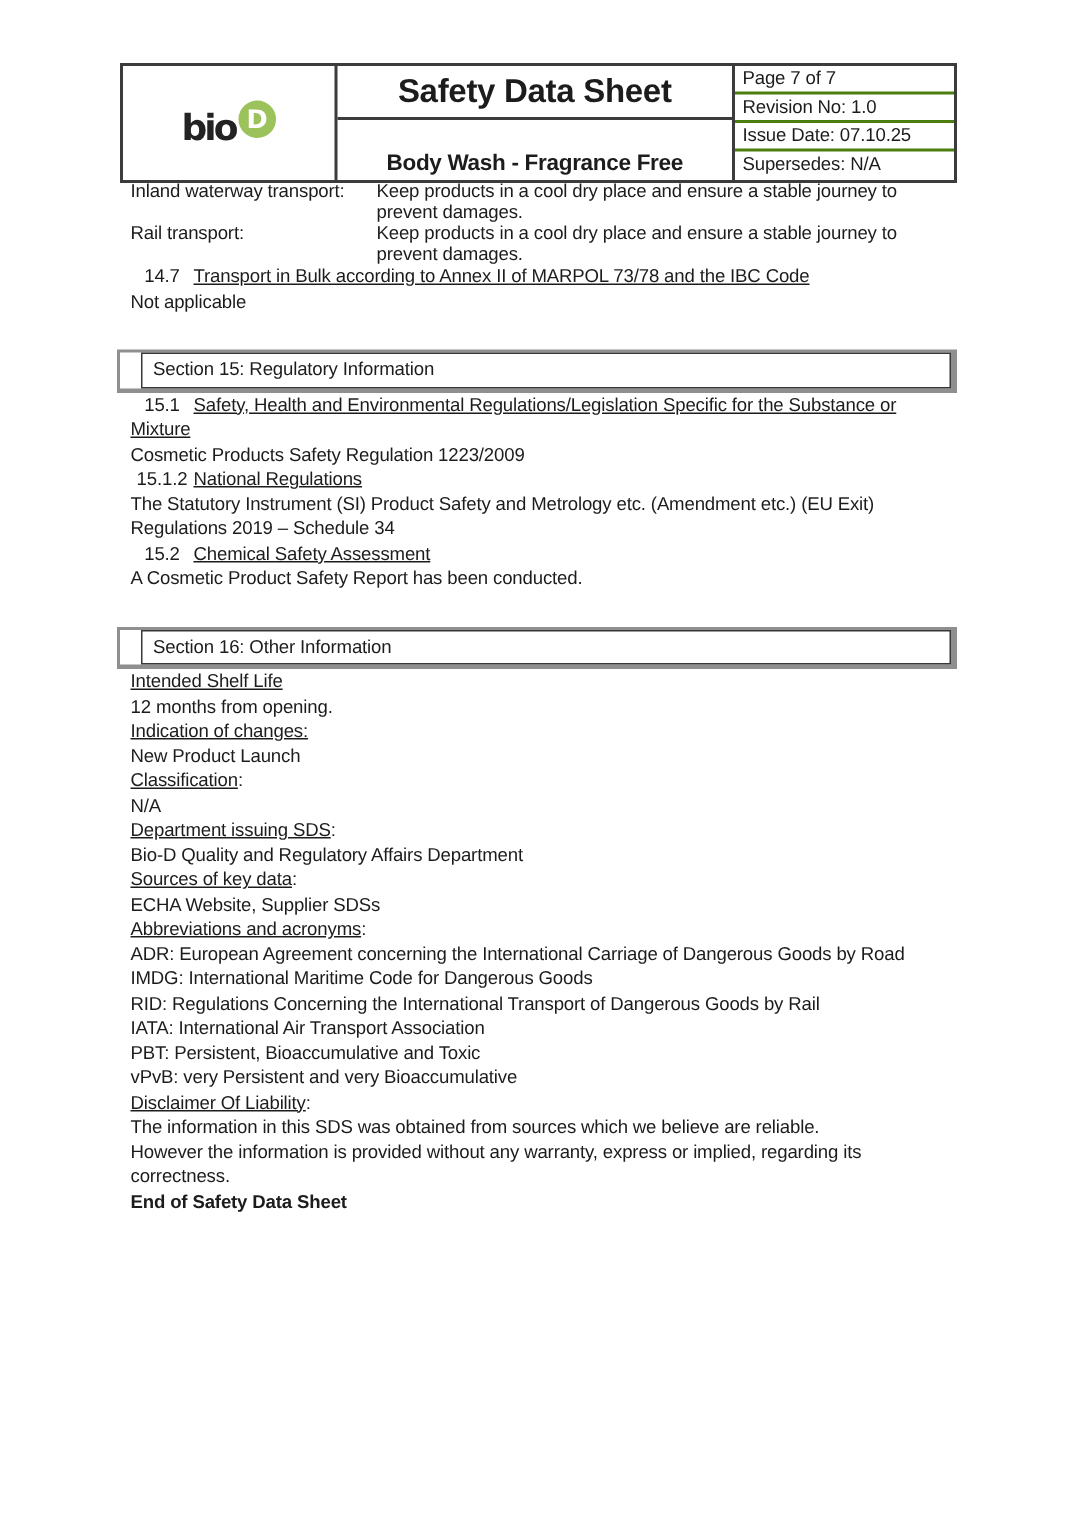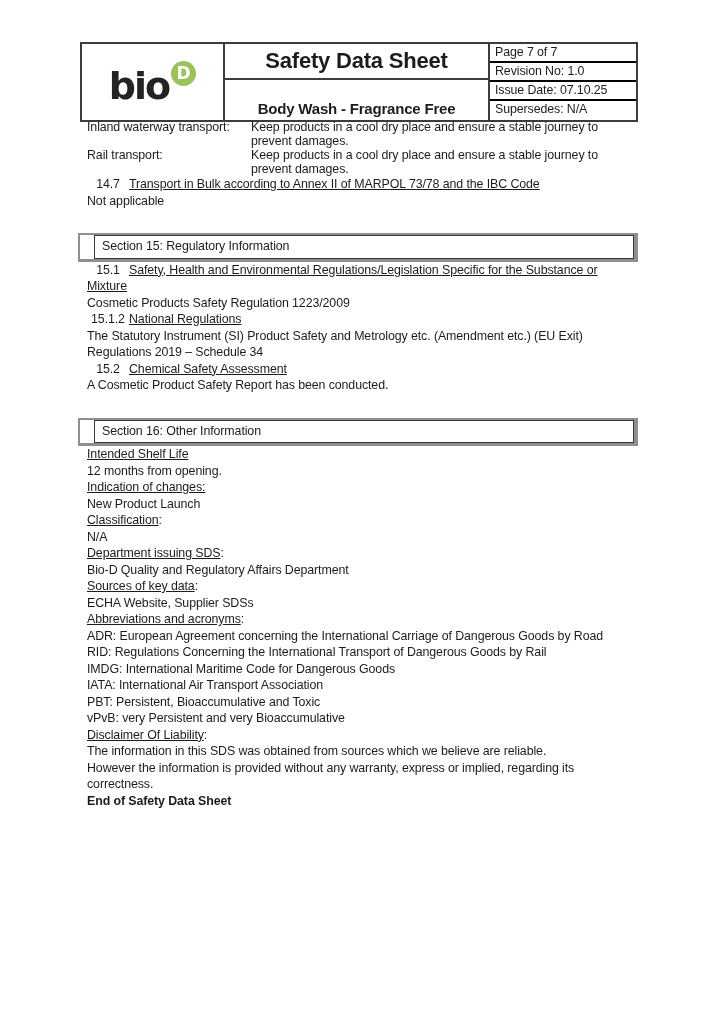--- a/index.html
+++ b/index.html
@@ -27,21 +27,21 @@
   }
   .hdr-logo {
     width: 143px;
     border-right: 2px solid #3c3c3c;
     display: flex; align-items: center; justify-content: center;
   }
   .logo-wrap { display: flex; align-items: flex-start; }
   .logo-text {
     font-family: "DejaVu Sans", sans-serif;
     font-weight: bold;
-    font-size: 38px;
+    font-size: 24px;
     letter-spacing: -2px;
     line-height: 0.9;
     color: #232323;
     padding-top: 8px;
   }
   .logo-badge {
     width: 25px; height: 25px;
     border-radius: 50%;
     background: #9cc25c;
     color: #ffffff;
@@ -69,21 +69,21 @@
     flex: 1;
     display: flex; align-items: flex-start; justify-content: center;
     font-weight: bold;
     font-size: 15px;
     padding-top: 20px;
     letter-spacing: -0.2px;
   }
   .hdr-meta { flex: 1; display: flex; flex-direction: column; }
   .hdr-meta-row {
     height: 19px;
-    border-bottom: 2px solid #000000;
+    border-bottom: 2px solid #4d7c0f;
     padding: 1px 5px 0;
     white-space: nowrap;
   }
   .hdr-meta-row.last { border-bottom: none; flex: 1; }
 
   
   .content {
     position: absolute;
     left: 87px; top: 120px;
     width: 551px;
@@ -187,22 +187,22 @@
     <p class="indent">N/A</p>
 
     <p><span class="u">Department issuing SDS</span><span>:</span></p>
     <p class="indent">Bio-D Quality and Regulatory Affairs Department</p>
 
     <p><span class="u">Sources of key data</span><span>:</span></p>
     <p class="indent">ECHA Website, Supplier SDSs</p>
 
     <p><span class="u">Abbreviations and acronyms</span><span>:</span></p>
     <p class="indent abbr-item">ADR: European Agreement concerning the International Carriage of Dangerous Goods by Road</p>
+    <p class="indent abbr-item">IMDG: International Maritime Code for Dangerous Goods</p>
     <p class="indent abbr-item">RID: Regulations Concerning the International Transport of Dangerous Goods by Rail</p>
-    <p class="indent abbr-item">IMDG: International Maritime Code for Dangerous Goods</p>
     <p class="indent abbr-item">IATA: International Air Transport Association</p>
     <p class="indent abbr-item">PBT: Persistent, Bioaccumulative and Toxic</p>
     <p class="indent abbr-item">vPvB: very Persistent and very Bioaccumulative</p>
 
     <p class="mt12"><span class="u">Disclaimer Of Liability</span><span>:</span></p>
     <p class="indent disc-body mt15">The information in this SDS was obtained from sources which we believe are reliable.   However the information is provided without any warranty, express or implied, regarding its correctness.</p>
 
     <p class="bold mt13">End of Safety Data Sheet</p>
 
   </div>

